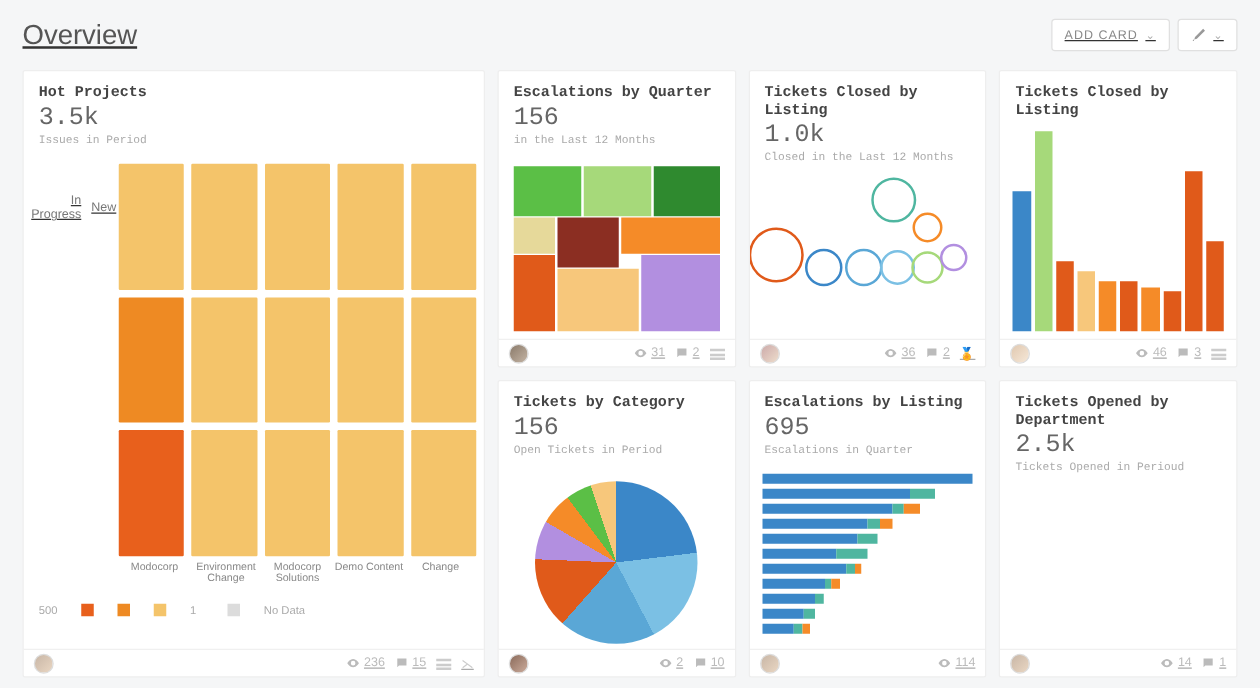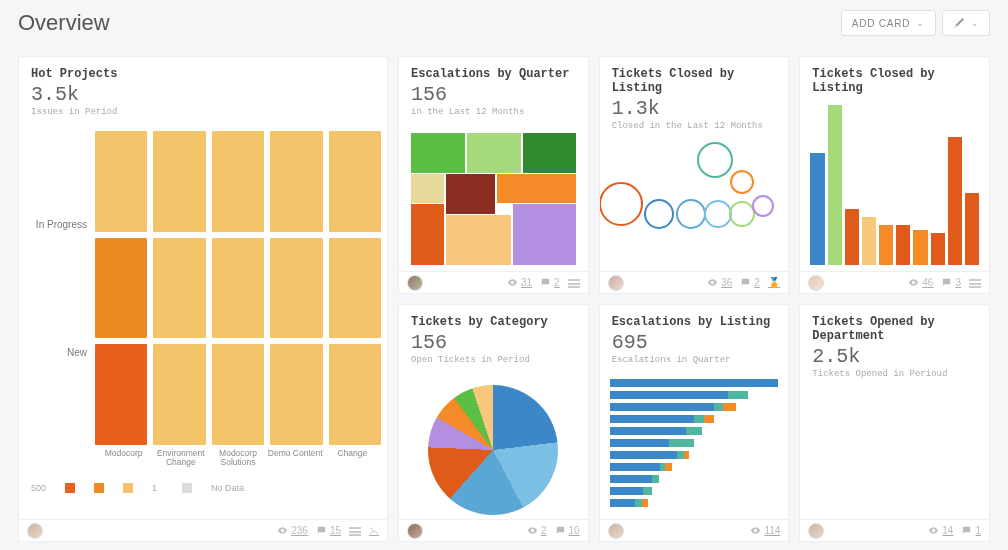--- a/index.html
+++ b/index.html
@@ -12,24 +12,25 @@
   }
   .page {
     width: 1008px;
     height: 550px;
     position: relative;
     overflow: hidden;
     padding: 10px 18px 0 18px;
   }
   .header {
     display: flex;
-    align-items: flex-start;
+    align-items: center;
     justify-content: space-between;
     height: 36px;
     margin-bottom: 10px;
+    text-decoration: underline;
   }
   .header h1 {
     font-weight: 300;
     font-size: 22px;
     margin: 0;
     color: #555;
   }
   .header-actions {
     display: flex;
     gap: 6px;
@@ -119,21 +120,21 @@
   .meta-lines::before { top: 1px; box-shadow: 0 4px 0 #ccc; }
   .meta-lines::after { top: 8px; }
 
   
   .heatmap-wrap {
     position: absolute; inset: 10px 6px 50px 6px;
     display: grid;
     grid-template-columns: 70px 1fr;
     grid-template-rows: 1fr 24px;
   }
-  .hm-rows { display: flex; flex-direction: column; justify-content: space-evenly; }
+  .hm-rows { display: flex; flex-direction: row; justify-content: space-evenly; text-decoration: underline; }
   .hm-row-label {
     font-size: 10px; color: #777; text-align: right; padding-right: 8px;
     height: 70px; display: flex; align-items: center; justify-content: flex-end;
   }
   .hm-grid {
     display: grid;
     grid-template-columns: repeat(5, 1fr);
     grid-template-rows: repeat(3, 1fr);
     gap: 6px;
   }
@@ -312,21 +313,21 @@
               <span>2</span>
             </span>
           <span class="meta-lines"></span>
         </div>
       </div>
     </div>
 
     <div class="card">
       <div class="card-head">
         <p class="card-title">Tickets Closed by Listing</p>
-        <p class="card-value">1.3k</p>
+        <p class="card-value">1.0k</p>
         <p class="card-sub">Closed in the Last 12 Months</p>
       </div>
       <div class="card-body">
         <div class="bubbles" id="bubbles">
             <div class="bubble" style="left: 8%; top: 50%; width: 44px; height: 44px; border-color: rgb(224, 90, 26); transform: translate(-50%, -50%);"></div>
             <div class="bubble" style="left: 62%; top: 14%; width: 36px; height: 36px; border-color: rgb(79, 182, 160); transform: translate(-50%, -50%);"></div>
             <div class="bubble" style="left: 30%; top: 58%; width: 30px; height: 30px; border-color: rgb(59, 135, 200); transform: translate(-50%, -50%);"></div>
             <div class="bubble" style="left: 48%; top: 58%; width: 30px; height: 30px; border-color: rgb(90, 167, 214); transform: translate(-50%, -50%);"></div>
             <div class="bubble" style="left: 64%; top: 58%; width: 28px; height: 28px; border-color: rgb(123, 192, 228); transform: translate(-50%, -50%);"></div>
             <div class="bubble" style="left: 78%; top: 58%; width: 26px; height: 26px; border-color: rgb(166, 217, 122); transform: translate(-50%, -50%);"></div>

